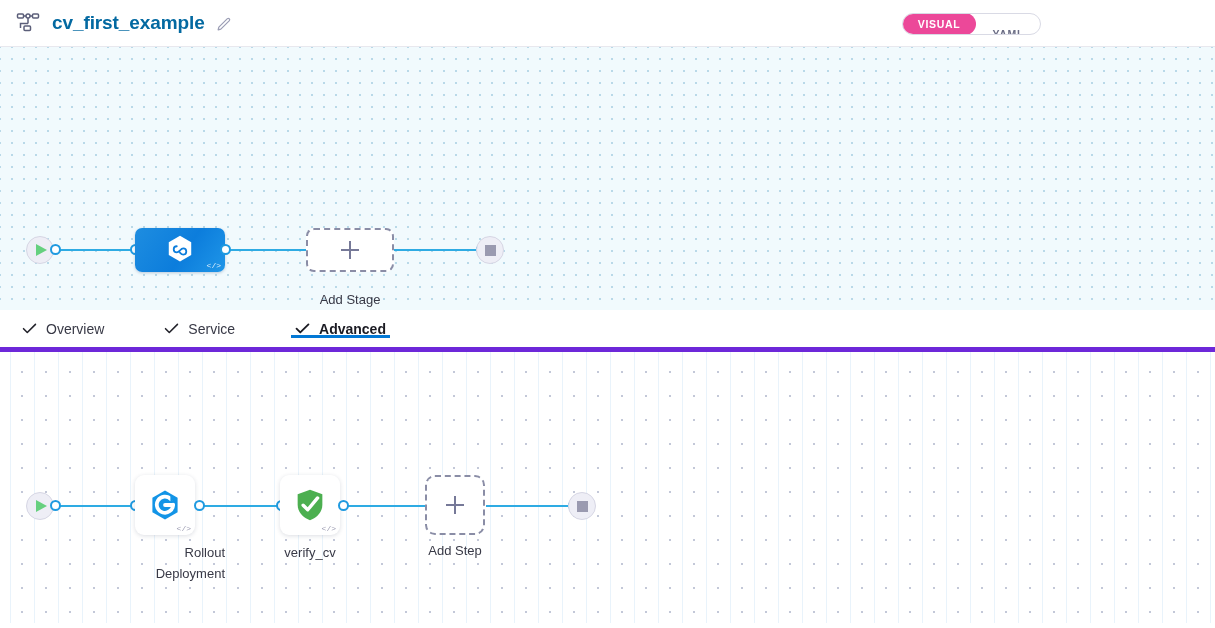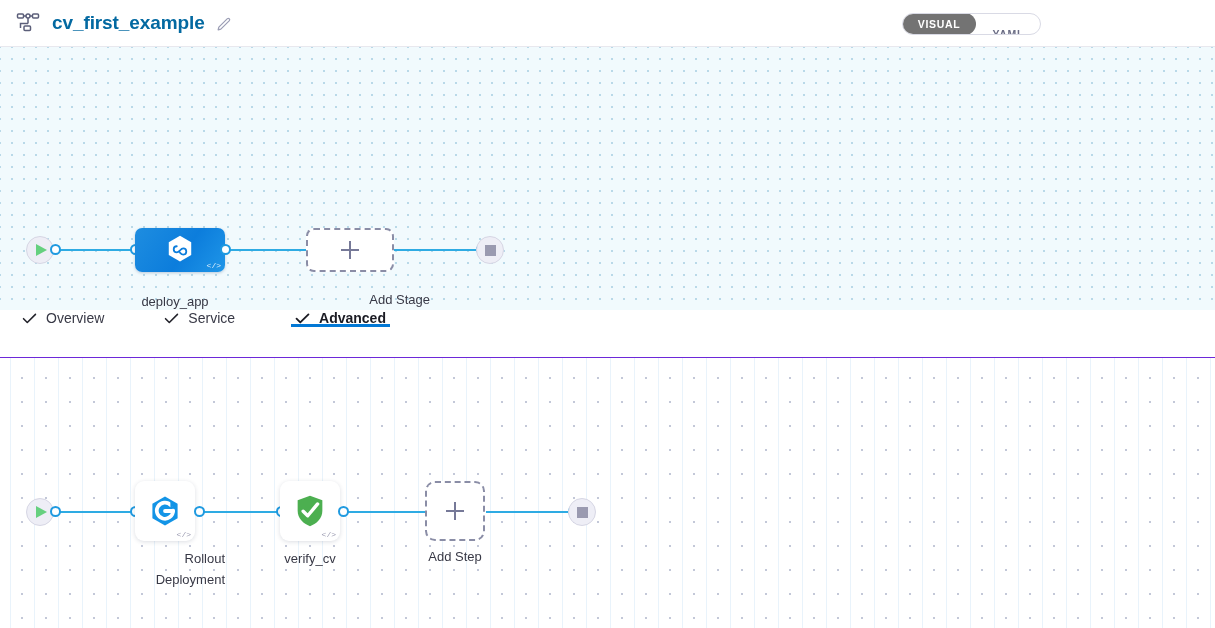--- a/index.html
+++ b/index.html
@@ -53,21 +53,21 @@
     font-size: 10.5px;
     font-weight: bold;
     letter-spacing: 0.7px;
     color: #6b6d85;
     border-radius: 11px;
     cursor: pointer;
     user-select: none;
     margin-top: 19px;
   }
   .mode-opt.active {
-    background: #737373;
+    background: #ec4899;
     color: #ffffff;
     margin: -1px 0 -1px -1px;
     height: 22px;
     line-height: 22px;
   }
 
   
   .canvas {
     position: relative;
     width: 100%;
@@ -180,26 +180,26 @@
     text-align: center;
     font-size: 13px;
     color: #383946;
     line-height: 21px;
     white-space: pre-line;
   }
 
   
   .tabbar {
     position: relative;
-    height: 48px;
+    height: 42px;
     width: 100%;
     background: #ffffff;
-    border-bottom: 1px solid #6d28d9;
+    border-bottom: 5px solid #6d28d9;
     display: flex;
-    align-items: flex-start;
+    align-items: center;
     padding-left: 18px;
   }
   .tab {
     display: flex;
     align-items: center;
     gap: 9px;
     padding: 0 22px 0 4px;
     margin-right: 34px;
     font-size: 14px;
     color: #383946;
@@ -256,26 +256,25 @@
     <div class="dot" style="left:130px; top:197px;"></div>
 
     <div class="stage-node" style="left:135px; top:181px;">
       <svg width="34" height="34" viewBox="0 0 40 40">
         <path d="M20 3.2 33.2 10.8v15.2L20 33.6 6.8 26V10.8z" fill="#ffffff"></path>
         <path d="M16.2 15.6a3.6 3.6 0 1 0 0 7.2c1.8 0 2.7-1.1 3.8-2.3 1.1-1.2 2-2.3 3.8-2.3a3.6 3.6 0 1 1 0 7.2c-1.8 0-2.7-1.1-3.8-2.3" fill="none" stroke="#0c7ddc" stroke-width="2.1" stroke-linecap="round"></path>
       </svg>
       <div class="code-badge">&lt;/&gt;</div>
     </div>
     <div class="dot" style="left:220px; top:197px;"></div>
-    <div class="node-label" style="left:95px; top:244px; width:160px;">deploy_app</div>
 
     <div class="add-node add-stage-node" style="left:306px; top:181px;">
       <div class="plus"></div>
     </div>
-    <div class="node-label" style="left:270px; top:242px; width:160px;text-align:right;">Add Stage</div>
+    <div class="node-label" style="left:270px; top:242px; width:160px;">Add Stage</div>
 
     <div class="dot" style="left:476px; top:197px;"></div>
     <div class="terminal" style="left:476px; top:189px;">
       <div class="stop-sq"></div>
     </div>
   </div>
 </div>
 
 <div class="tabbar">
 

